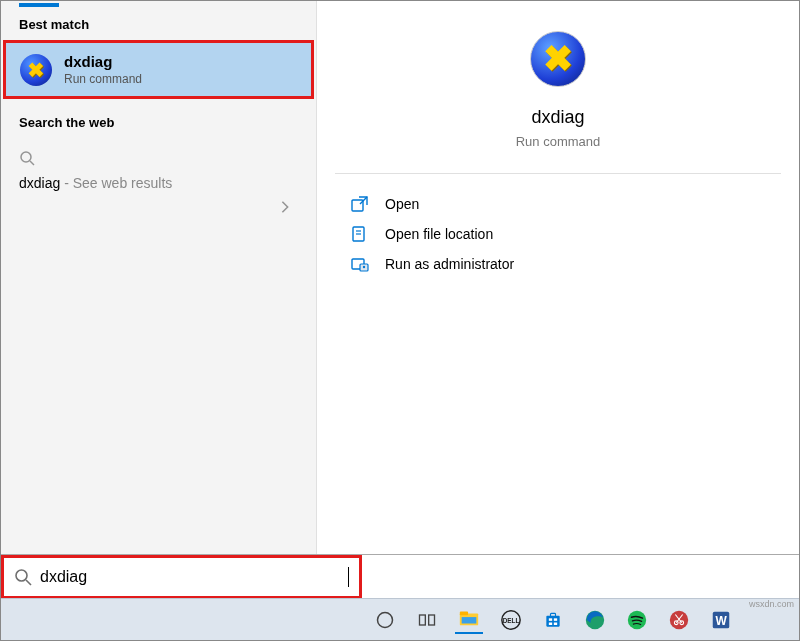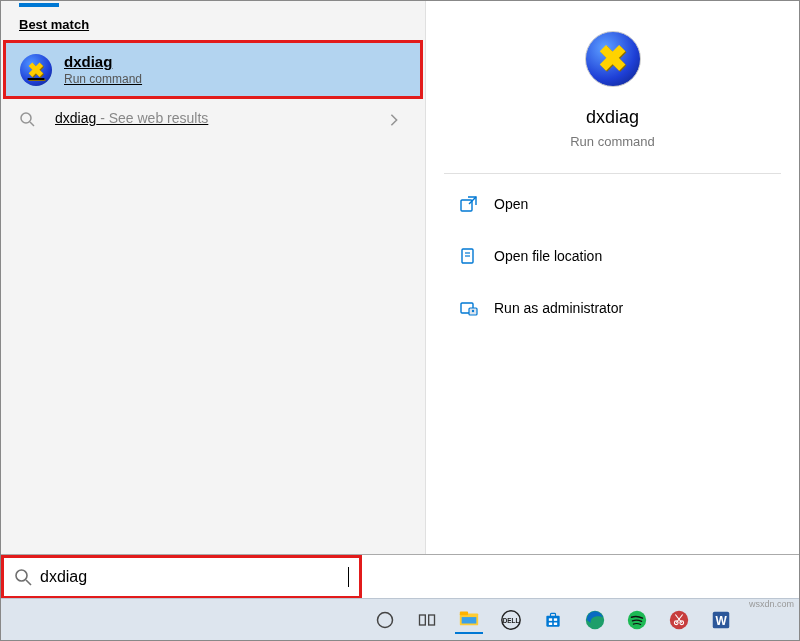--- a/index.html
+++ b/index.html
@@ -1,20 +1,20 @@
 <!DOCTYPE html>
 <html><head>
 <meta charset="utf-8">
 <style>
   * { box-sizing: border-box; margin: 0; padding: 0; font-family: "Segoe UI", Arial, sans-serif; }
   html, body { width: 800px; height: 641px; overflow: hidden; background: #fff; }
   .app { display: flex; flex-direction: column; width: 800px; height: 641px; border: 1px solid #888; }
 
   .main { flex: 1; display: flex; }
-  .left { width: 425px; background: #f4f4f4; display: flex; flex-direction: column; border-right: 1px solid #e0e0e0; text-decoration: underline; }
+  .left { width: 316px; background: #f4f4f4; display: flex; flex-direction: column; border-right: 1px solid #e0e0e0; }
   .right { flex: 1; background: #fff; display: flex; flex-direction: column; }
 
   
   .tab-accent { height: 4px; width: 40px; background: #0078d4; margin: 2px 0 0 18px; }
   .section-label { font-size: 13px; font-weight: 600; color: #000; padding: 10px 0 8px 18px; }
   .best-match-item {
     display: flex; align-items: center; gap: 12px;
     padding: 10px 14px; background: #b3d4f0;
     border: 3px solid #e21b1b; margin: 0 2px 0 2px;
     cursor: pointer;
@@ -24,22 +24,22 @@
     background: radial-gradient(circle at 35% 30%, #4a8cff 5%, #1e3fd6 60%, #0b1e7a 100%);
     display: flex; align-items: center; justify-content: center;
   }
   .dx-x-sm { font-size: 20px; font-weight: 900; color: #ffcc00; text-shadow: 1px 1px 0 #8a6a00; }
   .bm-text { display: flex; flex-direction: column; }
   .bm-title { font-size: 15px; color: #000; font-weight: 600; }
   .bm-sub { font-size: 12px; color: #555; margin-top: 2px; }
 
   .sw-label { font-size: 13px; font-weight: 600; color: #000; padding: 16px 0 10px 18px; }
   .web-item {
-    display: flex; align-items: flex-end; gap: 20px;
-    padding: 10px 18px; cursor: pointer;
+    display: flex; align-items: flex-start; gap: 8px;
+    padding: 10px 18px; cursor: pointer; flex-direction: column;
   }
   .web-item .search-icon { width: 16px; height: 16px; opacity: .6; }
   .web-term { font-size: 14px; color: #000; }
   .web-see { font-size: 14px; color: #888; }
   .chev { margin-left: auto; margin-right: 6px; opacity: .6; }
 
   
   .detail-top {
     display: flex; flex-direction: column; align-items: center;
     padding: 30px 0 24px; border-bottom: 1px solid #e0e0e0; margin: 0 18px;
@@ -47,21 +47,21 @@
   .dx-icon-lg {
     width: 56px; height: 56px; border-radius: 50%;
     background: radial-gradient(circle at 35% 30%, #5a9bff 4%, #1e3fd6 60%, #0b1e7a 100%);
     display: flex; align-items: center; justify-content: center; border: 1px solid #ccc;
     margin-bottom: 20px;
   }
   .dx-x-lg { font-size: 36px; font-weight: 900; color: #ffd200; text-shadow: 1px 1px 0 #8a6a00; }
   .detail-title { font-size: 18px; color: #000; }
   .detail-sub { font-size: 13px; color: #777; margin-top: 6px; }
 
-  .actions { padding: 18px 0 0 34px; display: flex; flex-direction: column; gap: 28px; }
+  .actions { padding: 18px 0 0 34px; display: flex; flex-direction: column; gap: 6px; }
   .action { display: flex; align-items: center; gap: 16px; cursor: pointer; padding: 4px 0; }
   .action-icon { width: 18px; height: 16px; color: #0078d4; display: inline-flex; align-items: center; justify-content: center; }
   .action-label { font-size: 14px; color: #000; }
 
   
   .search-row {
     height: 44px; display: flex; align-items: center; background: #fff; border-top: 1px solid #aaa;
   }
   .search-box-wrap {
     width: 361px; height: 44px; border: 3px solid #e21b1b; display: flex; align-items: center;
@@ -102,20 +102,21 @@
       <div class="best-match-item">
         <div class="dx-icon-sm">
           <span class="dx-x-sm">✖</span>
         </div>
         <div class="bm-text">
           <span class="bm-title">dxdiag</span>
           <span class="bm-sub">Run command</span>
         </div>
       </div>
 
+      <div class="sw-label">Search the web</div>
 
       <div class="web-item">
         <span class="search-icon">
           <svg viewBox="0 0 16 16" width="16" height="16">
               <circle cx="7" cy="7" r="5" fill="none" stroke="#555" stroke-width="1.5"></circle>
               <line x1="11" y1="11" x2="15" y2="15" stroke="#555" stroke-width="1.5"></line>
             </svg>
         </span>
         <span>
           <span class="web-term">dxdiag</span><span class="web-see"> - See web results</span>

